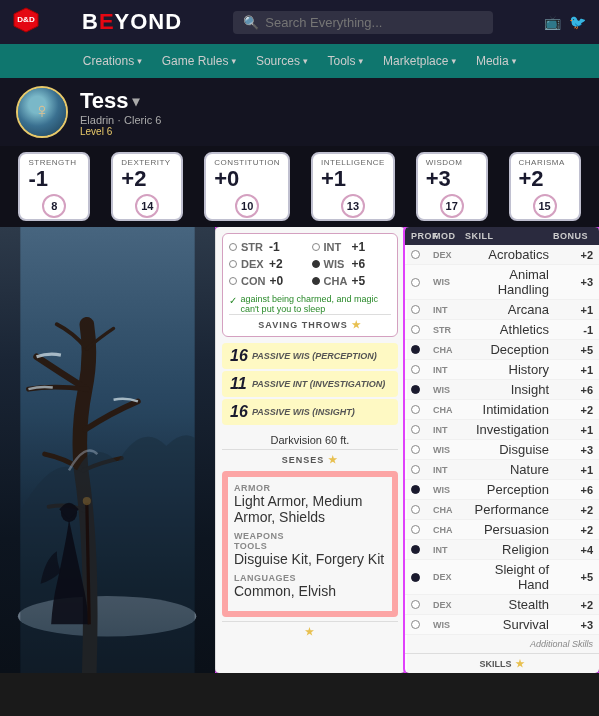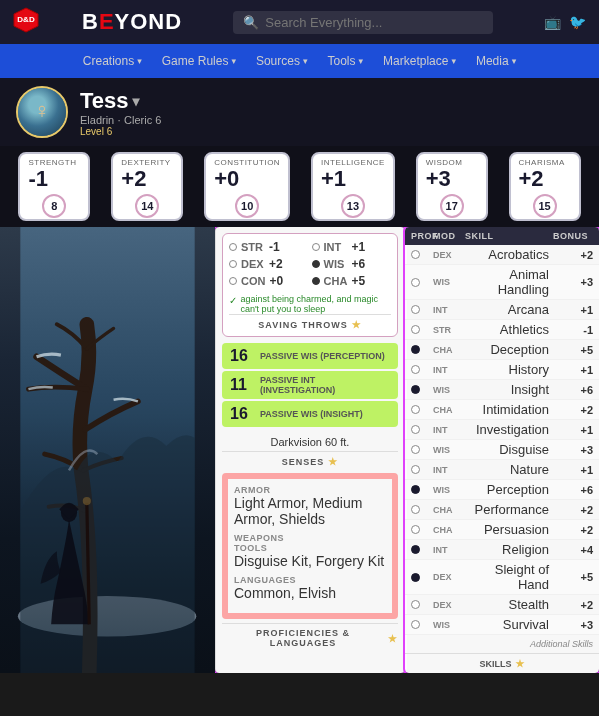--- a/index.html
+++ b/index.html
@@ -63,21 +63,21 @@
       align-items: center;
     }
     .nav-icon {
       color: #ccc;
       font-size: 14px;
       cursor: pointer;
     }
 
     
     .sec-nav {
-      background: #1d4ed8;
+      background: #0f766e;
       height: 34px;
       display: flex;
       align-items: center;
       justify-content: center;
       gap: 20px;
       font-size: 12px;
       color: #ccc;
     }
     .sec-nav-item {
       cursor: pointer;
@@ -279,25 +279,25 @@
       align-items: center;
       justify-content: center;
       gap: 4px;
     }
     .section-star { color: #e8c050; font-size: 10px; }
 
     
     .passive-item {
       display: flex;
       align-items: center;
-      background: #bef264;
+      background: #fef9c3;
       border-radius: 4px;
       padding: 4px 8px;
-      gap: 8px;
       margin: 2px 0;
+      font-style: italic;
     }
     .passive-num {
       font-size: 16px;
       font-weight: bold;
       color: #1a1a2e;
       min-width: 22px;
     }
     .passive-label {
       font-size: 9px;
       color: #555;
@@ -646,21 +646,20 @@
       <div class="prof-cat">ARMOR</div>
       <div class="prof-val">Light Armor, Medium Armor, Shields</div>
       <div class="prof-cat">WEAPONS</div>
       <div class="prof-cat">TOOLS</div>
       <div class="prof-val">Disguise Kit, Forgery Kit</div>
       <div class="prof-cat">LANGUAGES</div>
       <div class="prof-val">Common, Elvish</div>
     </div>
 
     <div class="section-title">
-      <span>PROFICIENCIES &amp; LANGUAGES</span>
       <span class="section-star">★</span>
     </div>
 
   </div>
 
   <div class="right-panel highlight-box">
     <div class="skills-header">
       <span>PROF</span>
       <span>MOD</span>
       <span>SKILL</span>

